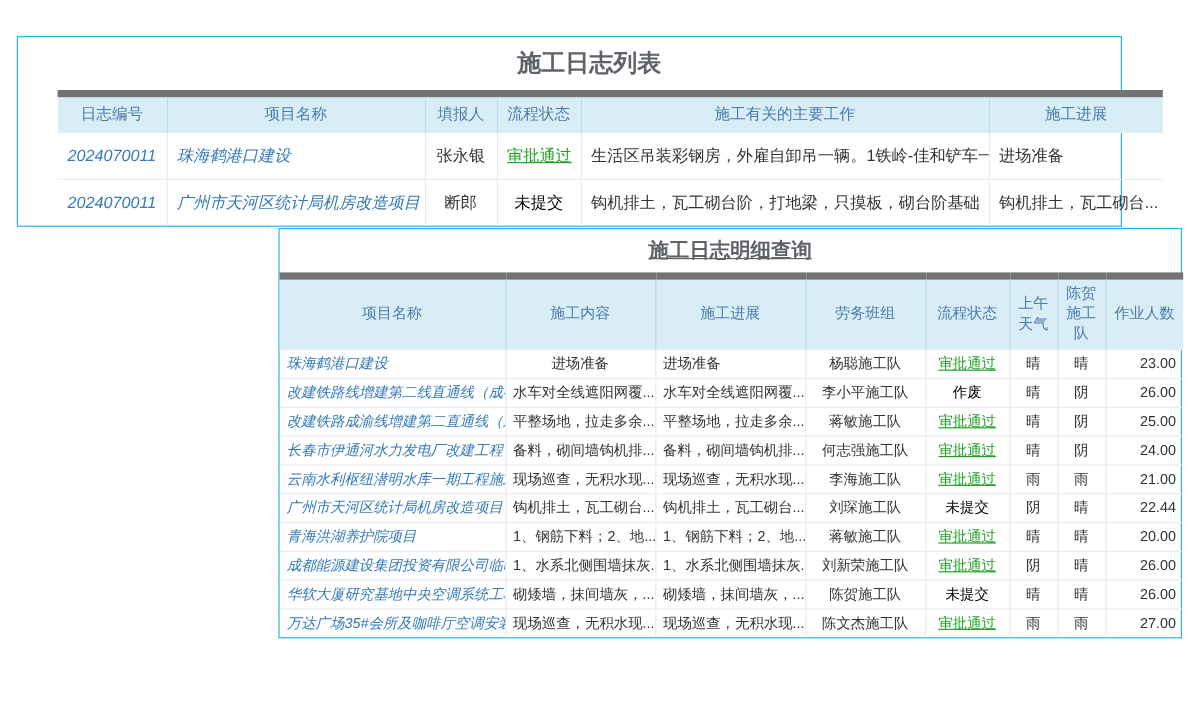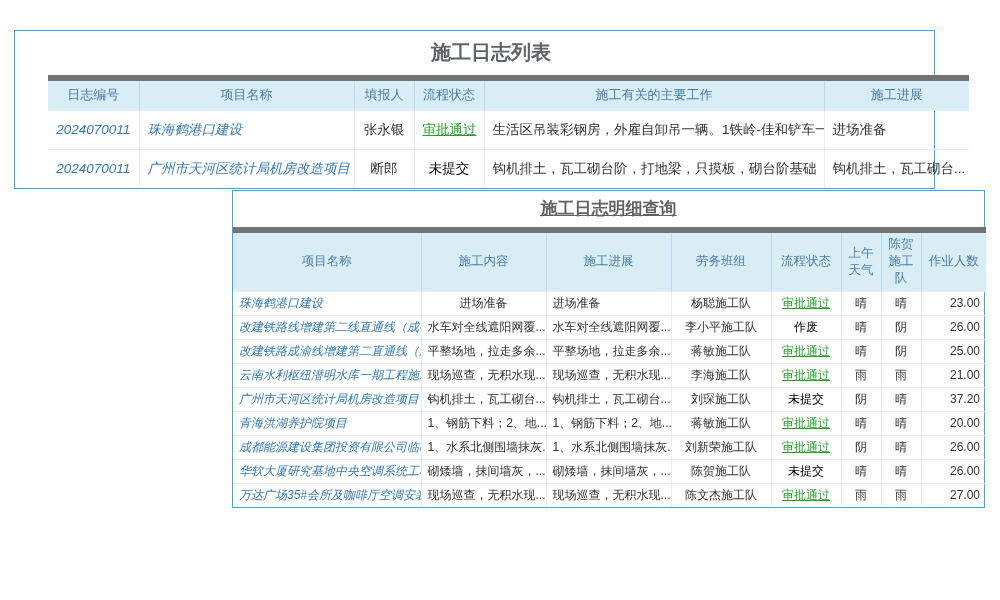--- a/index.html
+++ b/index.html
@@ -138,41 +138,51 @@
           <td class="ac">平整场地，拉走多余...</td>
           <td class="al">平整场地，拉走多余...</td>
           <td class="ac">蒋敏施工队</td>
           <td class="ac st-approved">审批通过</td>
           <td class="ac">晴</td>
           <td class="ac">阴</td>
           <td class="ar">25.00</td>
         </tr>
 
 
+        <tr>
+          <td class="al link">长春市伊通河水力发电厂改建工程</td>
+          <td class="ac">备料，砌间墙钩机排...</td>
+          <td class="al">备料，砌间墙钩机排...</td>
+          <td class="ac">何志强施工队</td>
+          <td class="ac st-approved">审批通过</td>
+          <td class="ac">晴</td>
+          <td class="ac">阴</td>
+          <td class="ar">24.00</td>
+        </tr>
 
         <tr>
           <td class="al link">云南水利枢纽潜明水库一期工程施工I标</td>
           <td class="ac">现场巡查，无积水现...</td>
           <td class="al">现场巡查，无积水现...</td>
           <td class="ac">李海施工队</td>
           <td class="ac st-approved">审批通过</td>
           <td class="ac">雨</td>
           <td class="ac">雨</td>
           <td class="ar">21.00</td>
         </tr>
 
         <tr>
           <td class="al link">广州市天河区统计局机房改造项目</td>
           <td class="ac">钩机排土，瓦工砌台...</td>
           <td class="al">钩机排土，瓦工砌台...</td>
           <td class="ac">刘琛施工队</td>
           <td class="ac st-unsubmitted">未提交</td>
           <td class="ac">阴</td>
           <td class="ac">晴</td>
-          <td class="ar">37.20</td>
+          <td class="ar">22.44</td>
         </tr>
 
         <tr>
           <td class="al link">青海洪湖养护院项目</td>
           <td class="ac">1、钢筋下料；2、地...</td>
           <td class="al">1、钢筋下料；2、地...</td>
           <td class="ac">蒋敏施工队</td>
           <td class="ac st-approved">审批通过</td>
           <td class="ac">晴</td>
           <td class="ac">晴</td>

